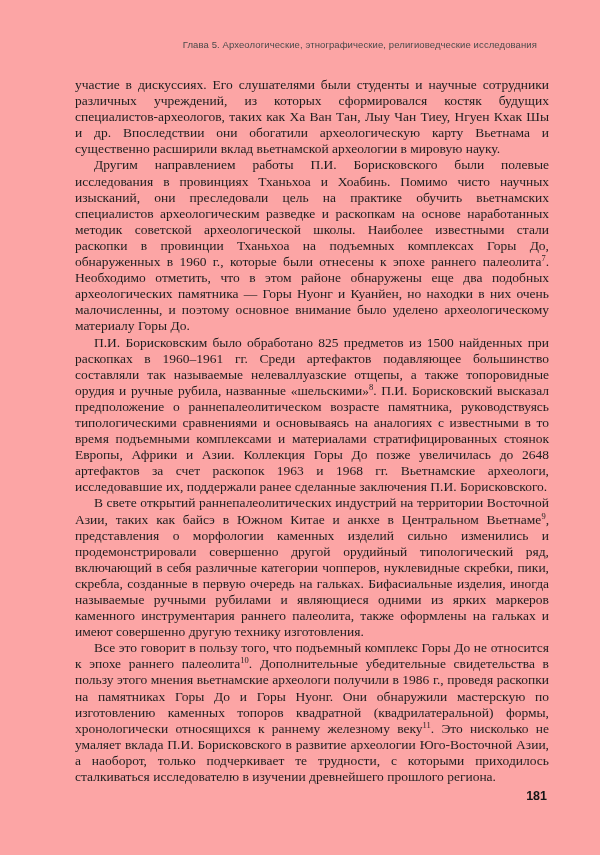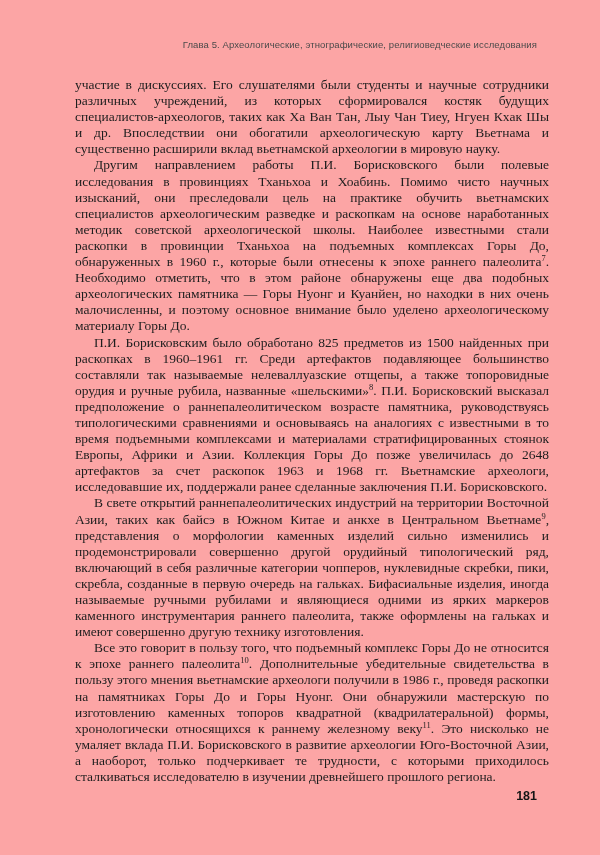--- a/index.html
+++ b/index.html
@@ -45,21 +45,21 @@
     text-indent: 19px;
   }
   .para sup {
     font-size: 8.5px;
     line-height: 0;
     vertical-align: super;
   }
   .page-number {
     position: absolute;
     top: 789px;
-    right: 63px;
+    right: 53px;
     font-family: "Liberation Sans", sans-serif;
     font-size: 12.5px;
     font-weight: bold;
     color: #151515;
   }
 </style>
 </head>
 <body>
 
 <div class="page">

